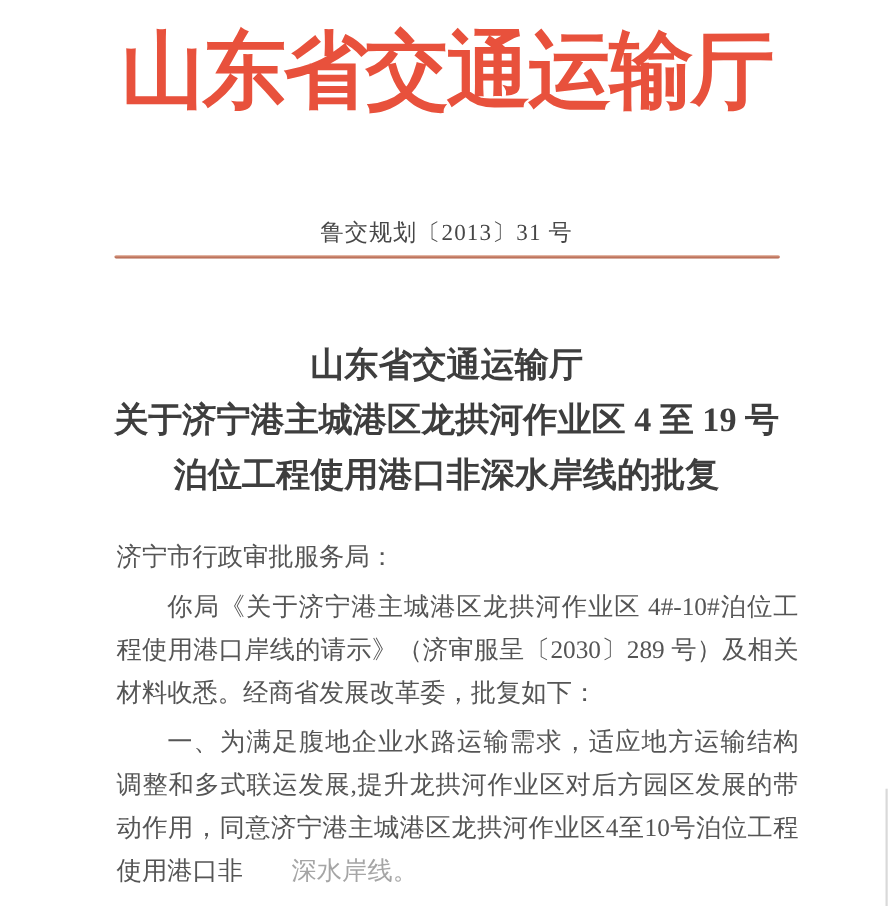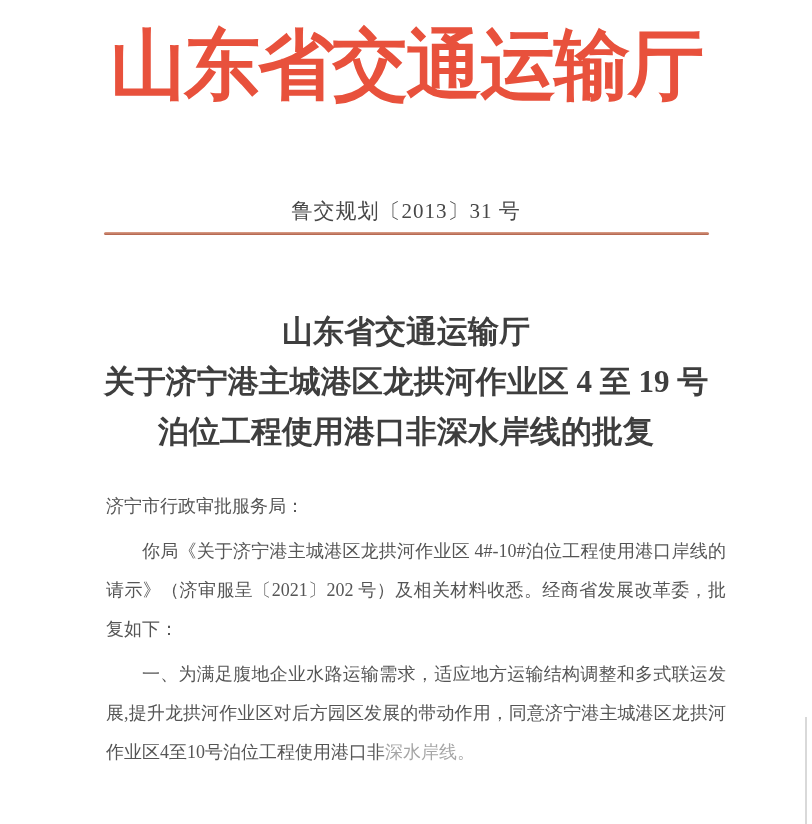--- a/index.html
+++ b/index.html
@@ -52,21 +52,21 @@
     margin-top: 72px;
     text-align: center;
     font-size: 31px;
     font-weight: 700;
     line-height: 50px;
     color: #3e3e3e;
   }
   
   .body-text {
     margin: 30px 86px 0 106px;
-    font-size: 18px;
+    font-size: 23px;
     line-height: 39px;
     color: #555555;
     text-align: justify;
   }
   .body-text p {
     margin: 0 0 6px 0;
   }
   .body-text p.indent {
     text-indent: 2em;
   }
@@ -95,19 +95,19 @@
   <div class="divider"></div>
 
   <div class="title-block">
     <div>山东省交通运输厅</div>
     <div>关于济宁港主城港区龙拱河作业区 4 至 19 号</div>
     <div>泊位工程使用港口非深水岸线的批复</div>
   </div>
 
   <div class="body-text">
     <p>济宁市行政审批服务局：</p>
-    <p class="indent">你局《关于济宁港主城港区龙拱河作业区 4#-10#泊位工程使用港口岸线的请示》（济审服呈〔2021〕202 号）及相关材料收悉。经商省发展改革委，批复如下：</p>
-    <p class="indent"><span>一、为满足腹地企业水路运输需求，适应地方运输结构调整和多式联运发展,提升龙拱河作业区对后方园区发展的带动作用，同意济宁港主城港区龙拱河作业区4至10号泊位工程使用港口非</span><span class="faded" style="color: rgb(165, 165, 165);">深水岸线。</span></p>
+    <p class="indent">你局《关于济宁港主城港区龙拱河作业区 4#-10#泊位工程使用港口岸线的请示》（济审服呈〔2030〕289 号）及相关材料收悉。经商省发展改革委，批复如下：</p>
+    <p class="indent"><span>一、为满足腹地企业水路运输需求，适应地方运输结构调整和多式联运发展,提升龙拱河作业区对后方园区发展的带动作用，同意济宁港主城港区龙拱河作业区4至10号泊位工程使用港口非</span><span class="faded" style="color: rgb(165, 165, 165); margin-left: 44px;">深水岸线。</span></p>
   </div>
 
   <div class="edge-line"></div>
 
 </div>
 
 </body></html>

